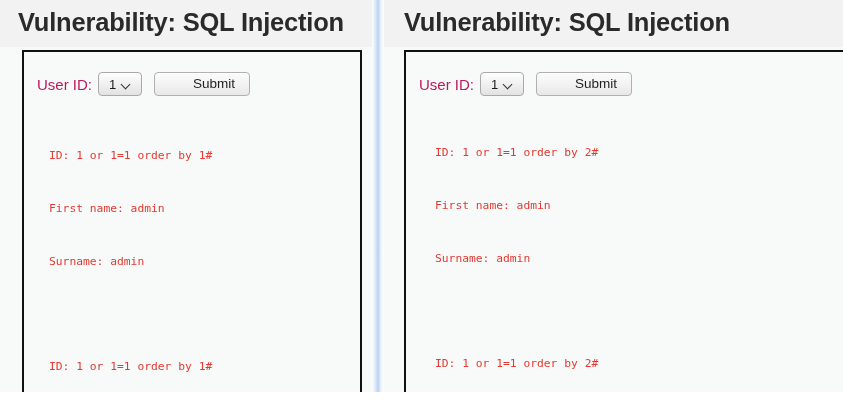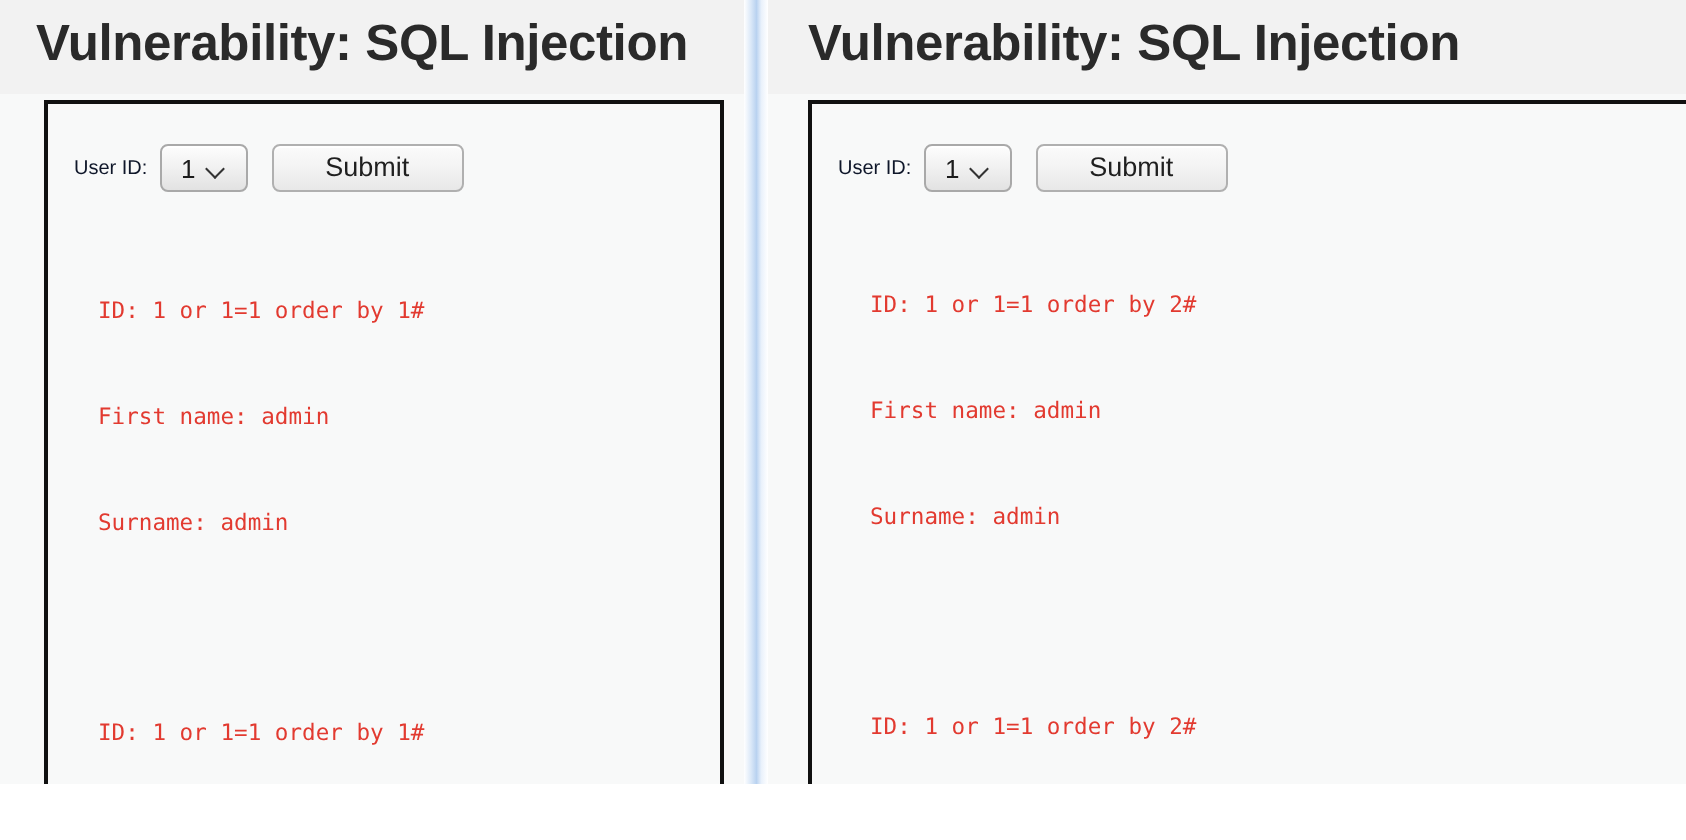--- a/index.html
+++ b/index.html
@@ -103,22 +103,22 @@
     bottom: 10px;
   }
 
   
   .form-row {
     display: flex;
     align-items: center;
     padding: 20px 0 0 13px;
   }
   .form-label {
-    font-size: 10px;
-    color: #0f172a;
+    font-size: 15px;
+    color: #be185d;
     margin-right: 6px;
     white-space: nowrap;
   }
   .select-box {
     display: inline-flex;
     align-items: center;
     justify-content: center;
     gap: 6px;
     min-width: 44px;
     height: 24px;
@@ -161,20 +161,21 @@
     border: 1px solid #b0b0b0;
     border-radius: 4px;
     background: linear-gradient(to bottom, #fbfbfb 0%, #f3f3f3 50%, #e8e8e8 100%);
     box-shadow: inset 0 1px 0 #ffffff;
     font-family: "Liberation Sans", sans-serif;
     font-size: 13.5px;
     color: #1f1f1f;
     cursor: pointer;
     box-sizing: border-box;
     line-height: 1;
+    text-align: right;
   }
 
   
   .results {
     padding: 16px 0 0 13px;
     font-family: "DejaVu Sans Mono", "Liberation Mono", monospace;
     font-size: 11.3px;
     line-height: 17.6px;
     color: #e23a30;
   }

